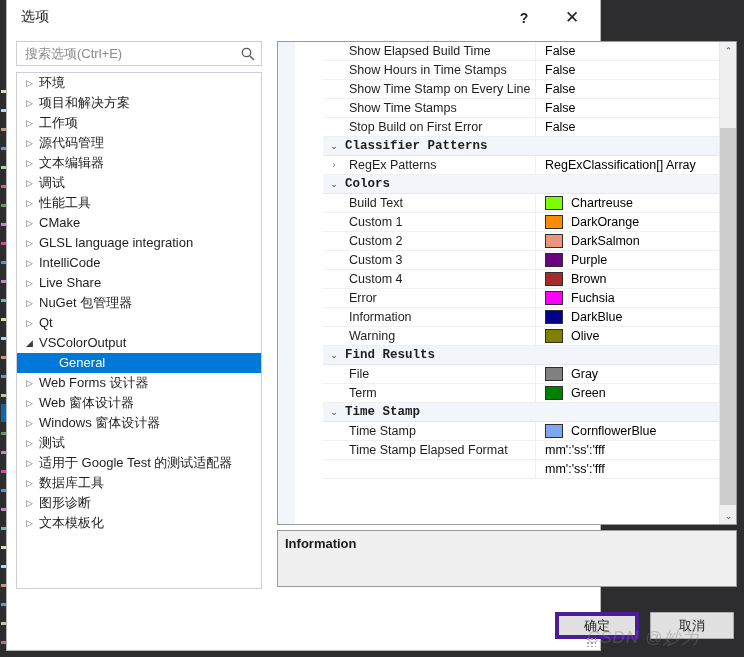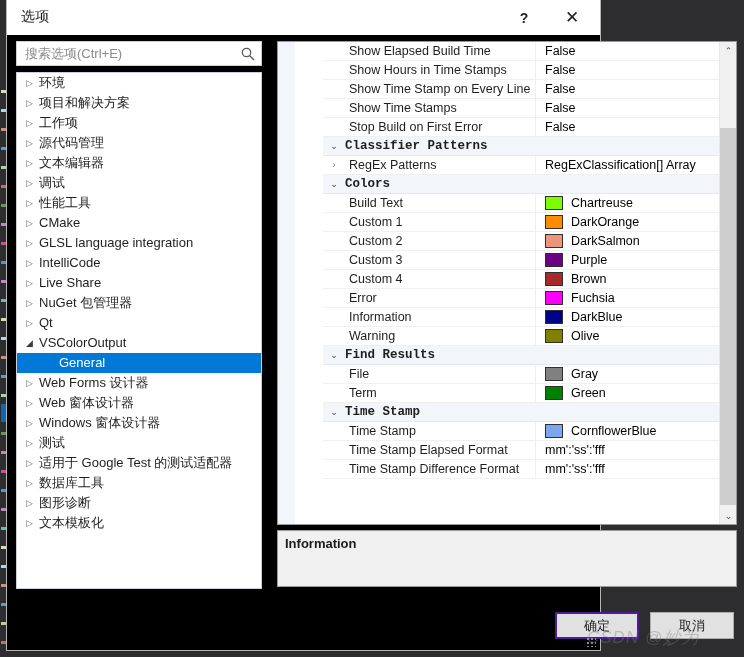--- a/index.html
+++ b/index.html
@@ -17,21 +17,21 @@
     background: #2d2d30;
   }
   #backdrop .noise-line {
     position: absolute; left: 1px; width: 6px; height: 3px;
   }
 
   
   #dialog {
     position: absolute;
     left: 6px; top: 0; width: 595px; height: 651px;
-    background: #000000;
+    background: #ffffff;
     border: 1px solid #b6b6b6;
     border-top: none;
   }
 
   
   #titlebar {
     position: absolute; left: 0; top: 0; right: 0; height: 35px;
     background: #ffffff;
   }
   #title-text {
@@ -174,21 +174,21 @@
 
   
   .dlgbtn {
     position: absolute; top: 612px; height: 27px; width: 84px;
     background: #e1e1e1; border: 1px solid #adadad;
     font-family: "Liberation Sans", sans-serif;
     font-size: 13px; color: #1a1a1a;
     display: flex; align-items: center; justify-content: center;
     cursor: default;
   }
-  #btn-ok { left: 548px; border: 2px solid #4c1d95; background: #e1e1e1; }
+  #btn-ok { left: 548px; border: 4px solid #4c1d95; background: #e1e1e1; }
   #btn-cancel { left: 643px; }
 
   
   #watermark {
     position: absolute; left: 580px; top: 626px;
     font-size: 17px; color: rgba(125,125,130,0.38);
     font-style: italic; letter-spacing: 1px;
     pointer-events: none; white-space: nowrap;
   }
   #grip {
@@ -399,21 +399,20 @@
           <span class="swatch" style="background: rgb(126, 166, 240);"></span>
           <span class="value with-swatch">CornflowerBlue</span>
         </div>
         <div class="row property">
           <span class="name-sep"></span>
           <span class="name">Time Stamp  Elapsed Format</span>
           <span class="value">mm':'ss':'fff</span>
         </div>
         <div class="row property">
           <span class="name-sep"></span>
-          <span class="name">Time Stamp Difference Format</span>
           <span class="value">mm':'ss':'fff</span>
         </div>
       </div>
     <div id="grid-scroll">
       <div class="sb-arrow" id="sb-up">⌃</div>
       <div id="sb-thumb"></div>
       <div class="sb-arrow" id="sb-down">⌄</div>
     </div>
   </div>
 

